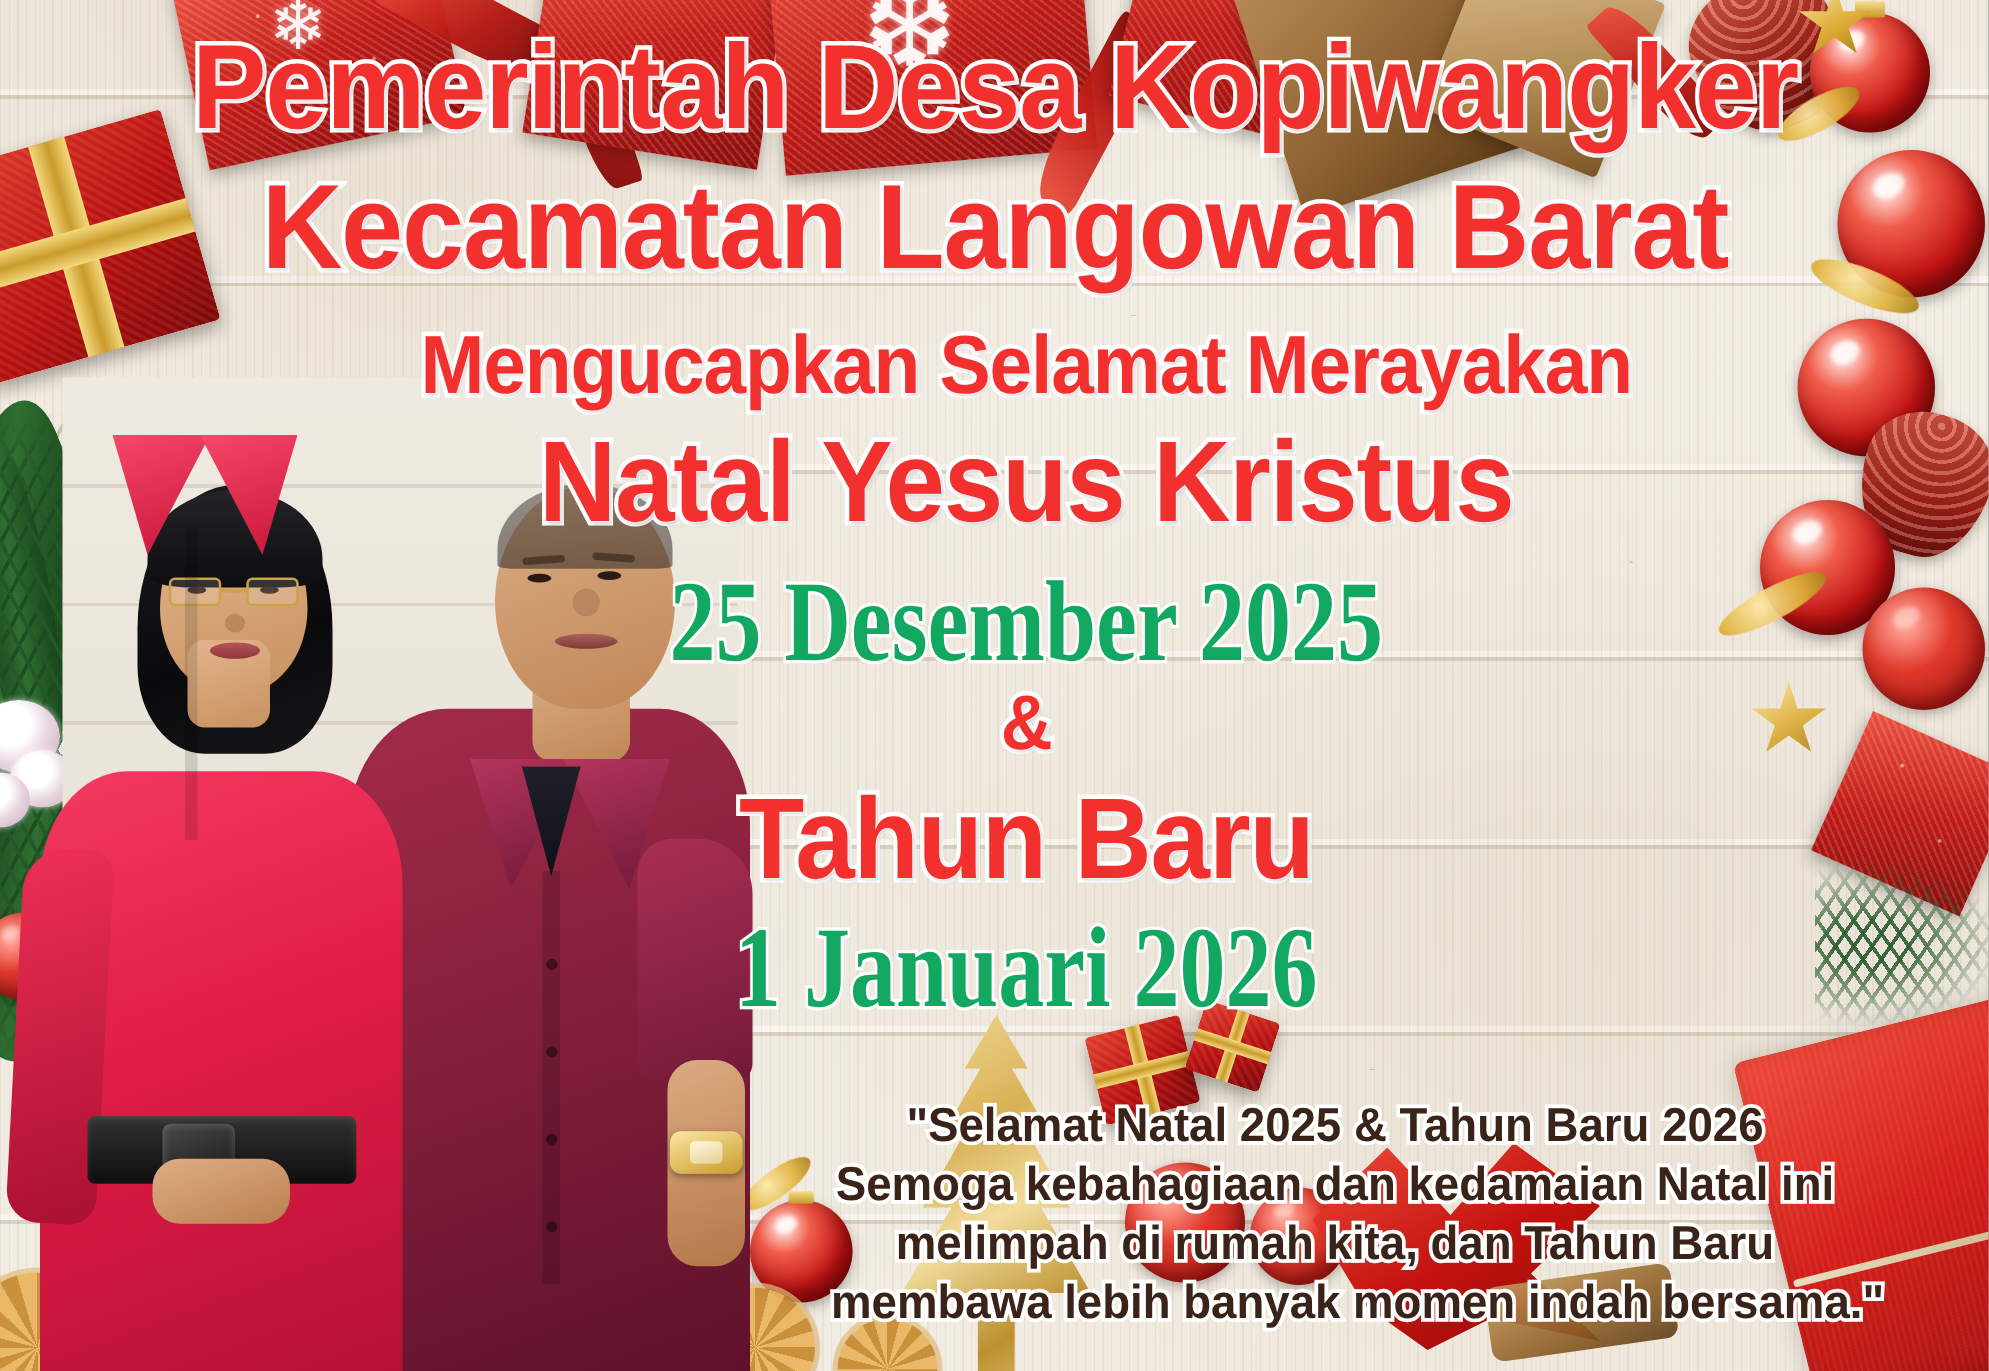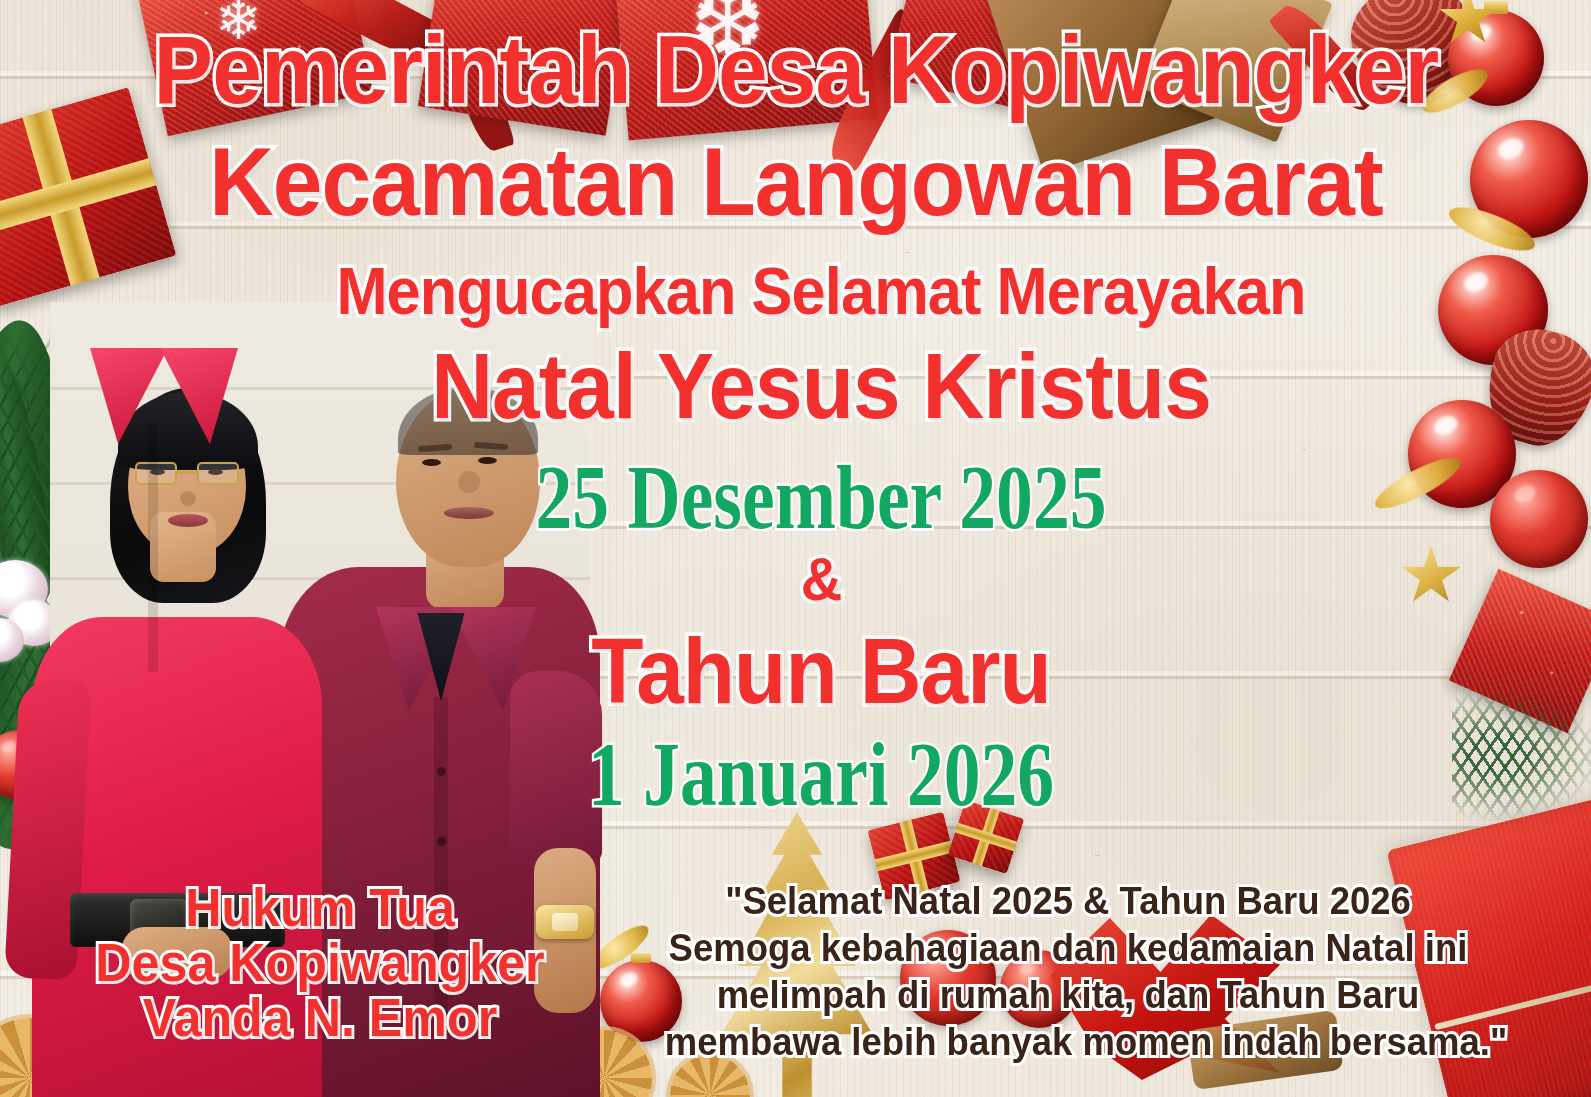--- a/index.html
+++ b/index.html
@@ -563,25 +563,20 @@
     <div class="t red-out headline" id="line-natal">Natal Yesus Kristus</div>
 
     <div class="t green-date" id="line-25des">25 Desember 2025</div>
 
     <div class="t red-out headline" id="amp">&amp;</div>
 
     <div class="t red-out headline" id="line-tahunbaru">Tahun Baru</div>
 
     <div class="t green-date" id="line-1jan">1 Januari 2026</div>
 
-    <div id="signature">
-      <div id="sig-role">Hukum Tua</div>
-      <div id="sig-desa">Desa Kopiwangker</div>
-      <div id="sig-name">Vanda N. Emor</div>
-    </div>
 
     <div id="quote">
       <div>"Selamat Natal 2025 &amp; Tahun Baru 2026</div>
       <div>Semoga kebahagiaan dan kedamaian Natal ini</div>
       <div>melimpah di rumah kita, dan Tahun Baru</div>
       <div>membawa lebih banyak momen indah bersama."</div>
     </div>
 
   </div>
 </div>

